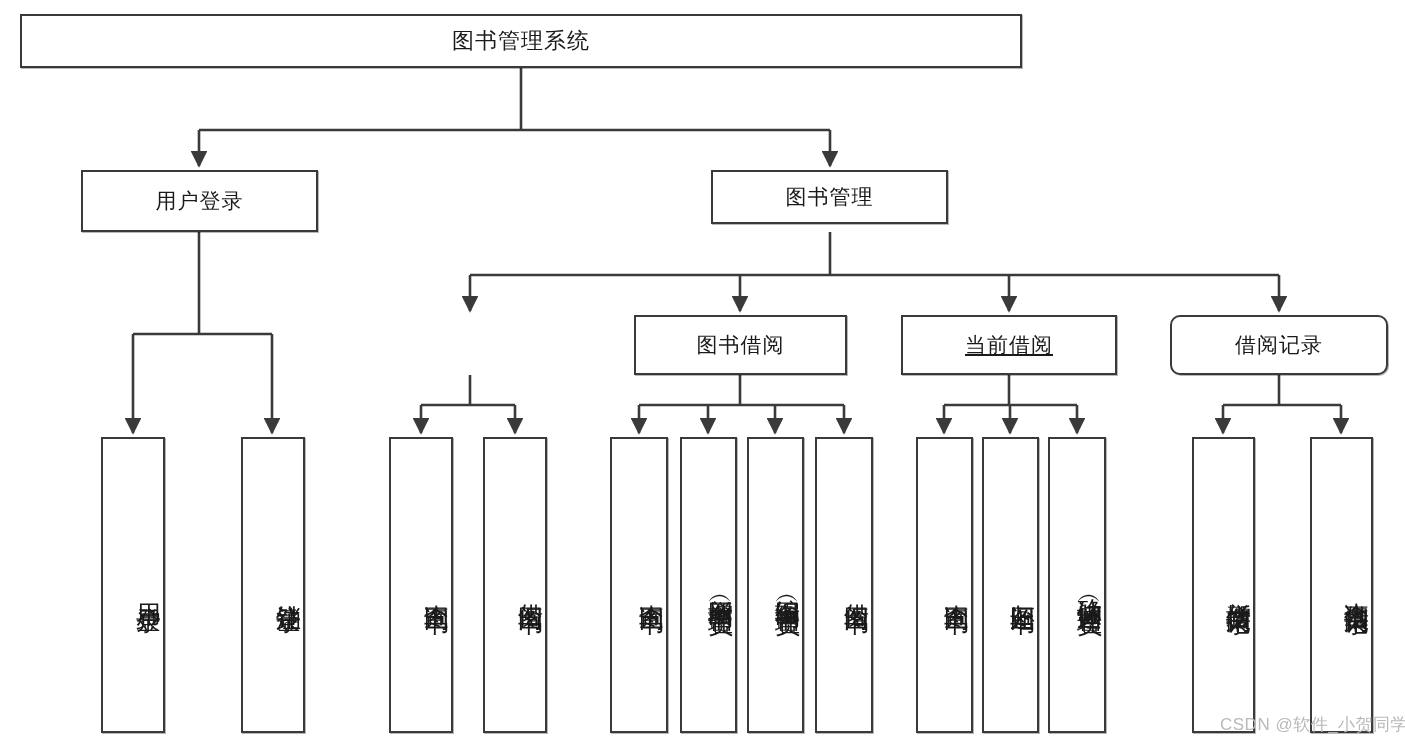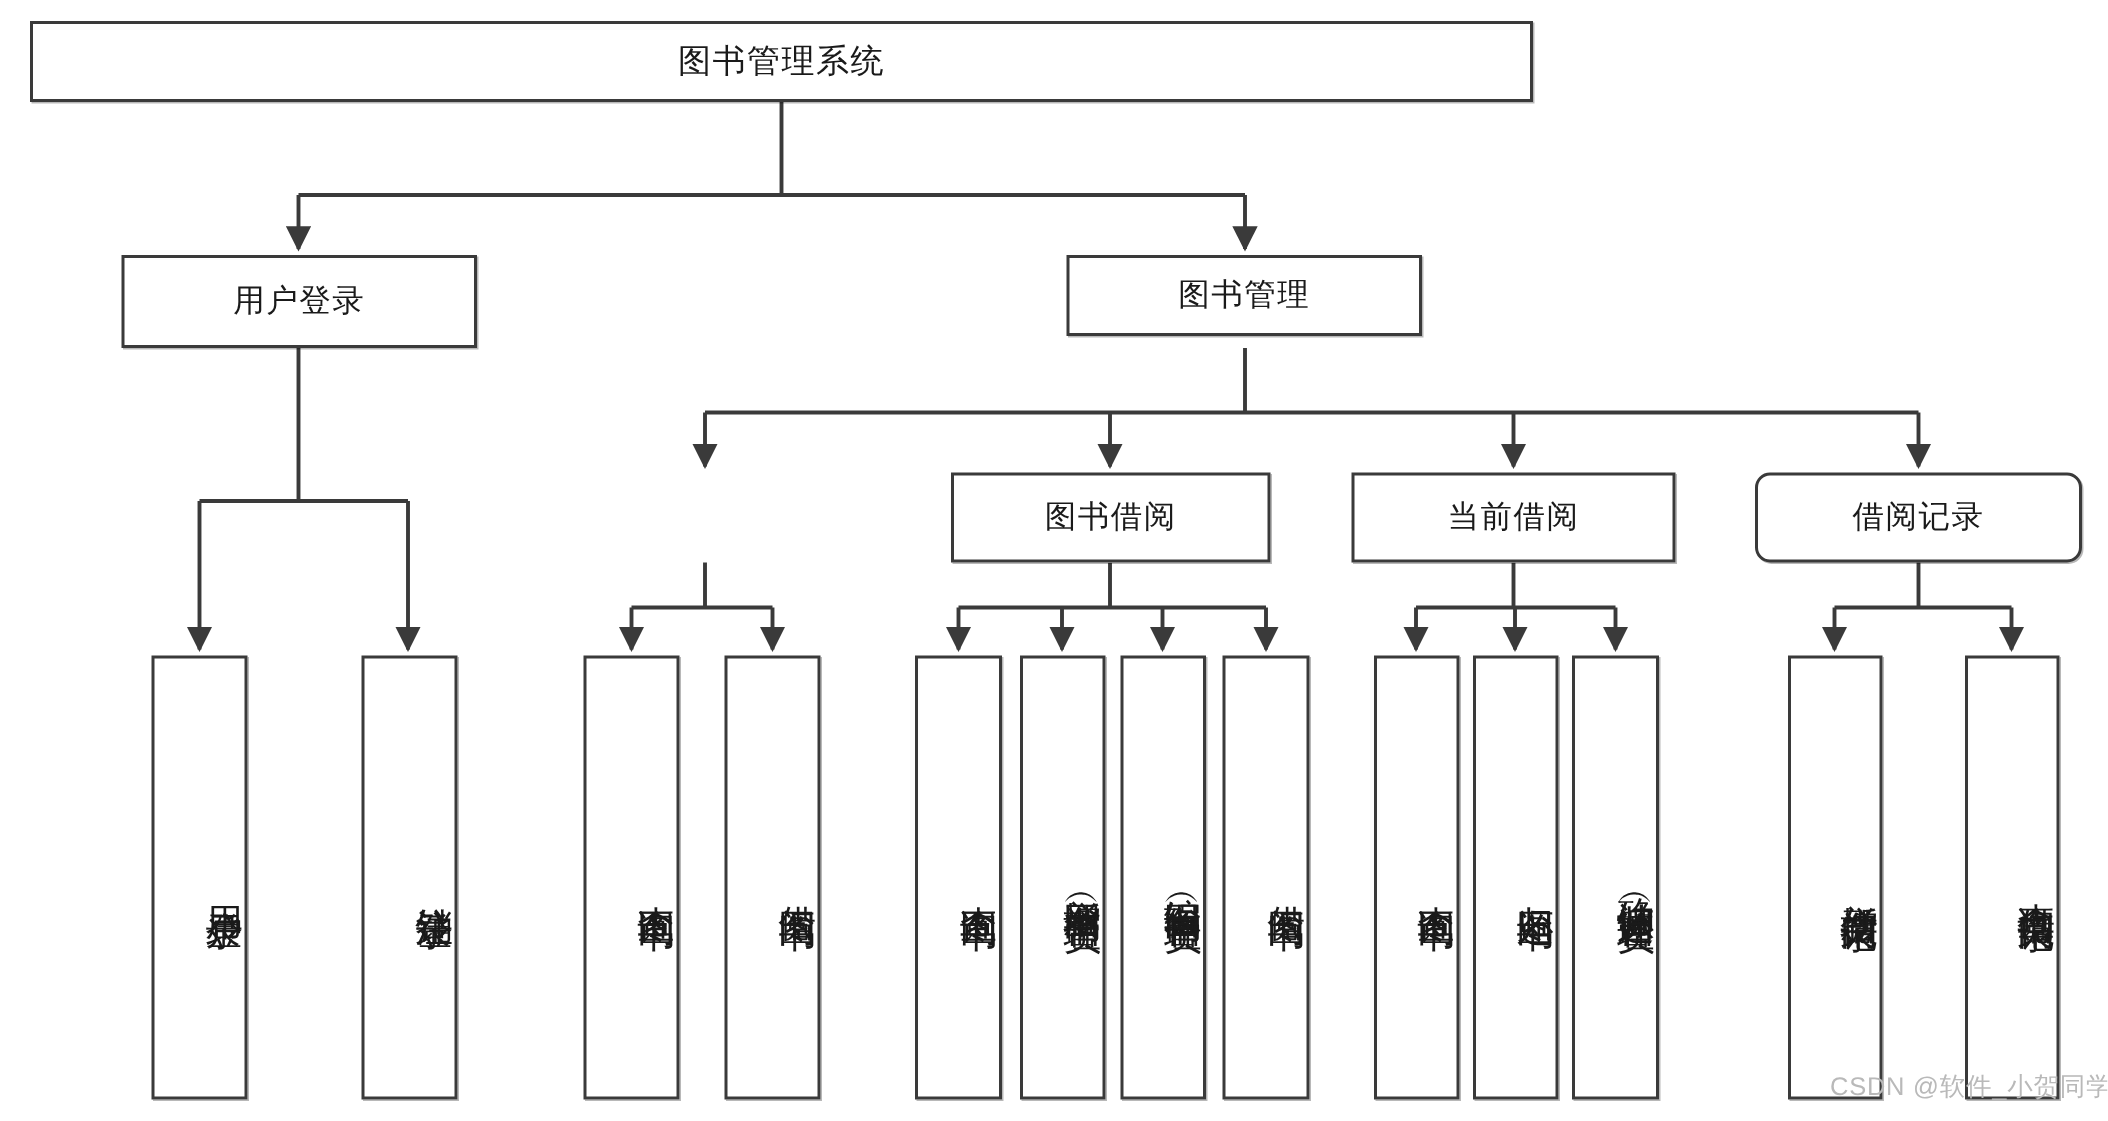--- a/index.html
+++ b/index.html
@@ -136,21 +136,21 @@
   <div class="node node-h" style="left:81px; top:170px; width:237px; height:62px;">
     <span>用户登录</span>
   </div>
   <div class="node node-h" style="left:711px; top:170px; width:237px; height:54px;">
     <span>图书管理</span>
   </div>
 
   <div class="node node-h" style="left:634px; top:315px; width:213px; height:60px;">
     <span>图书借阅</span>
   </div>
-  <div class="node node-h" style="left:901px; top:315px; width:216px; height:60px;">
+  <div class="node node-h" style="left:901px; top:315px; width:216px; height:60px;text-decoration:underline;">
     <span>当前借阅</span>
   </div>
   <div class="node node-h" style="left:1170px; top:315px; width:218px; height:60px;border-radius:10px;">
     <span>借阅记录</span>
   </div>
 
   <div class="node node-v" style="left:101px; top:437px; width:64px; height:296px;">
     <span class="vtext">用户登录</span>
   </div>
   <div class="node node-v" style="left:241px; top:437px; width:64px; height:296px;">

